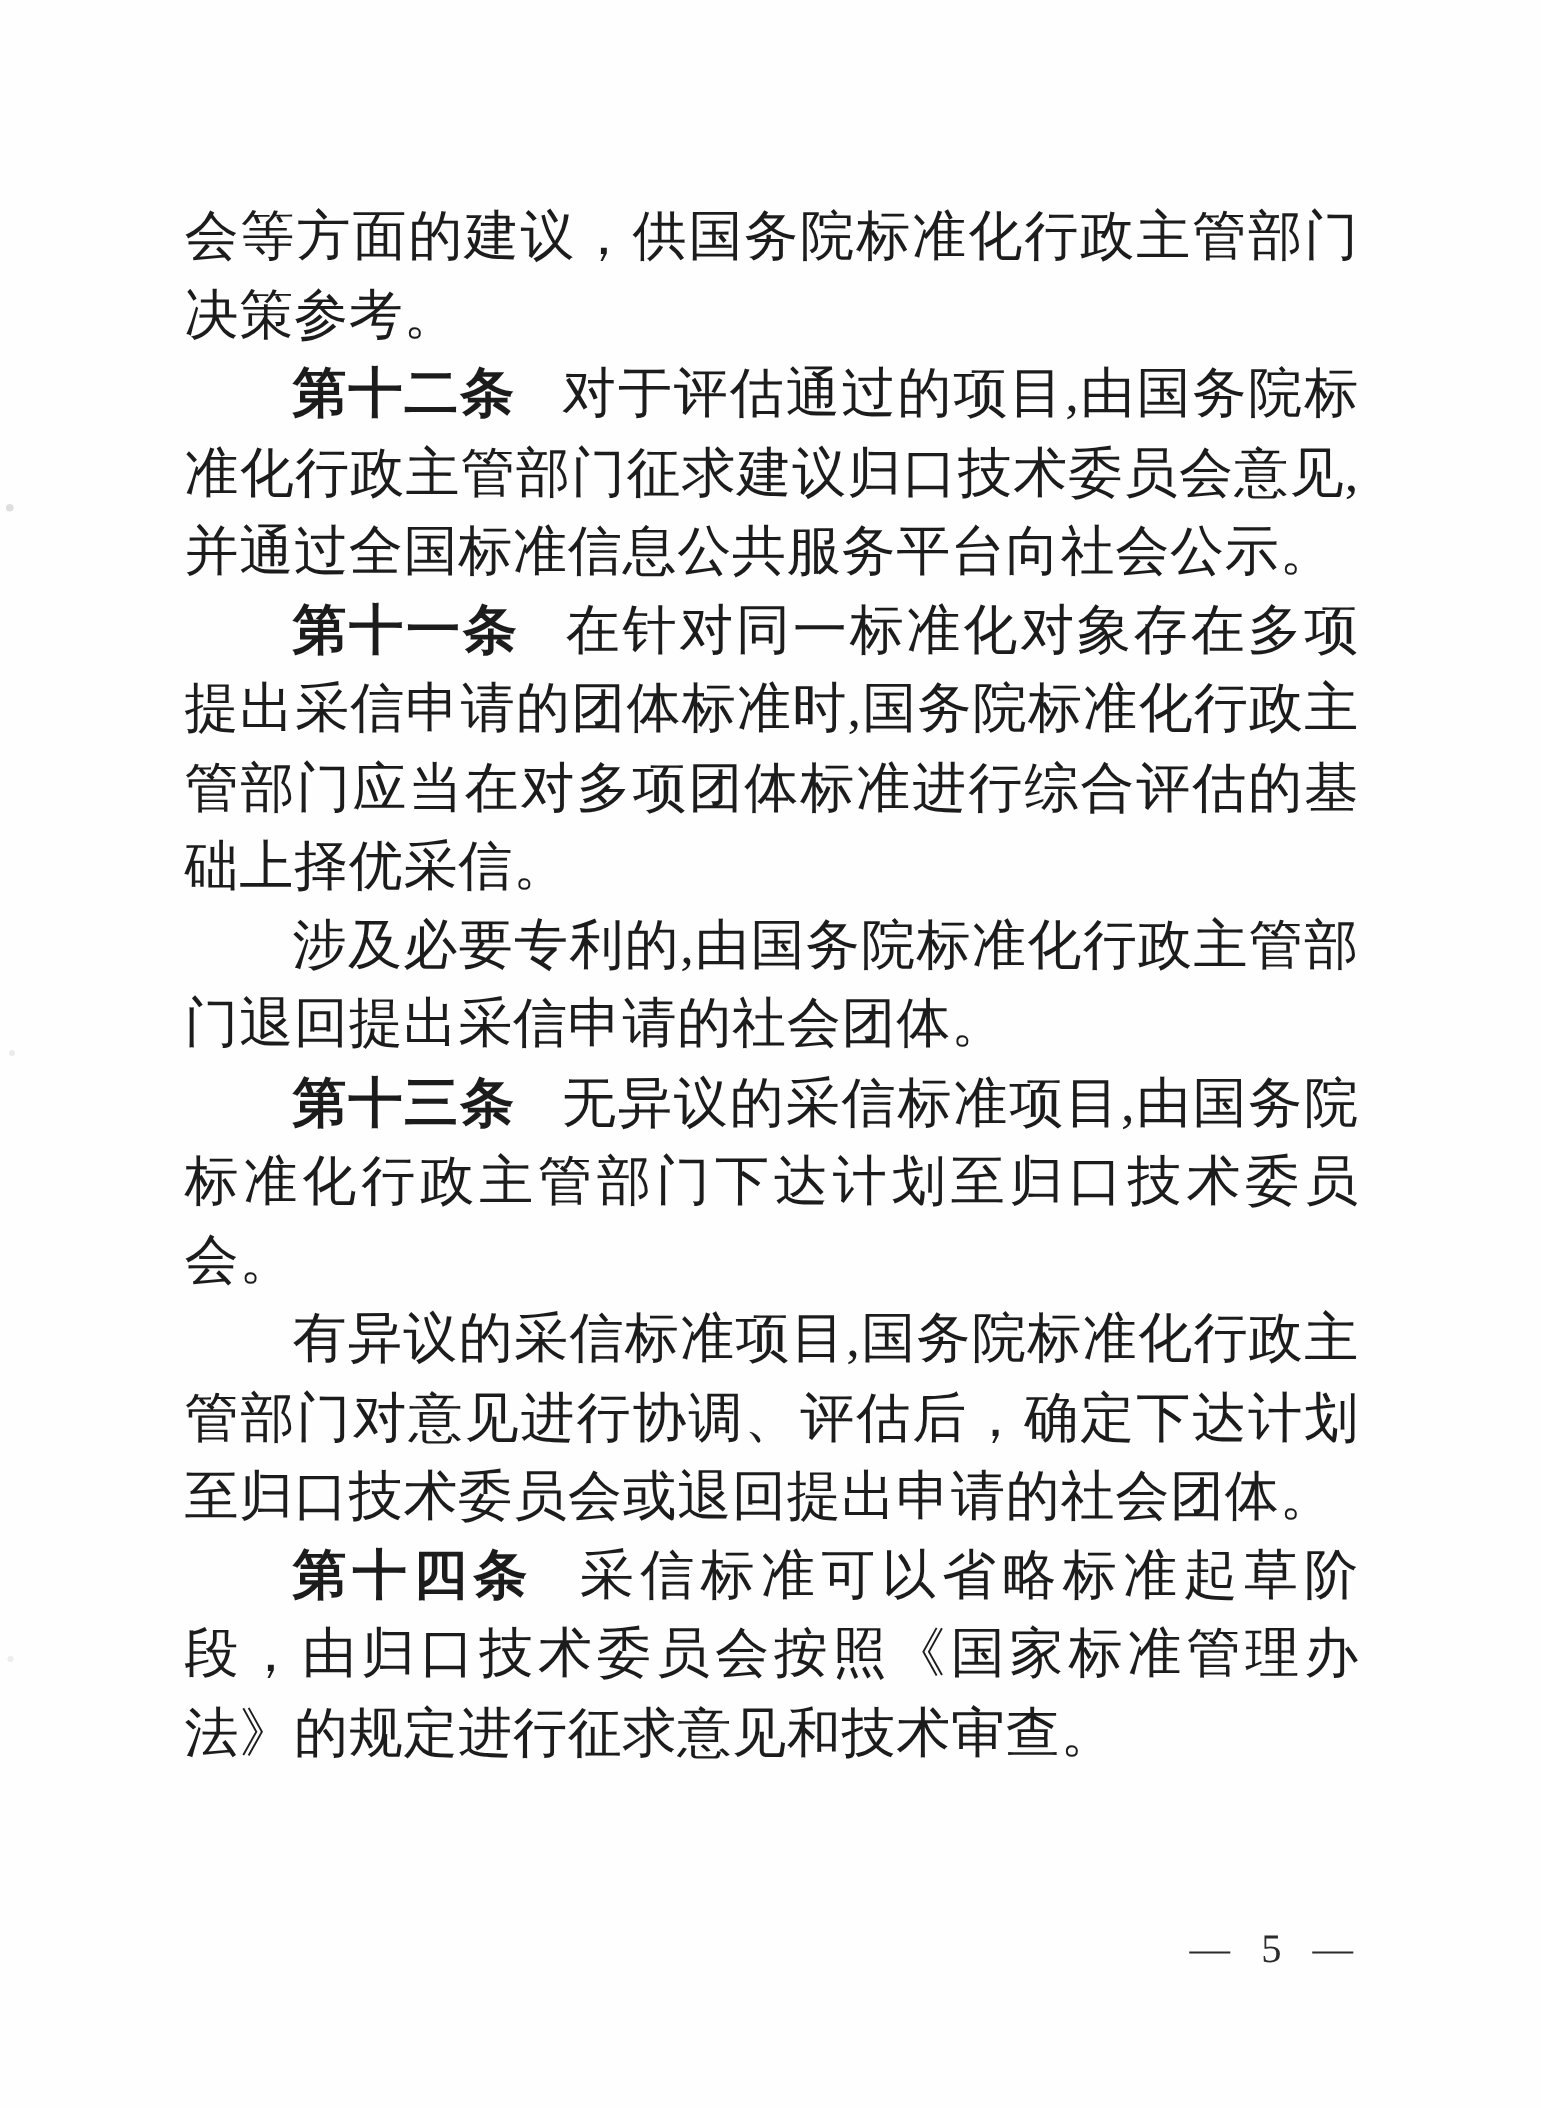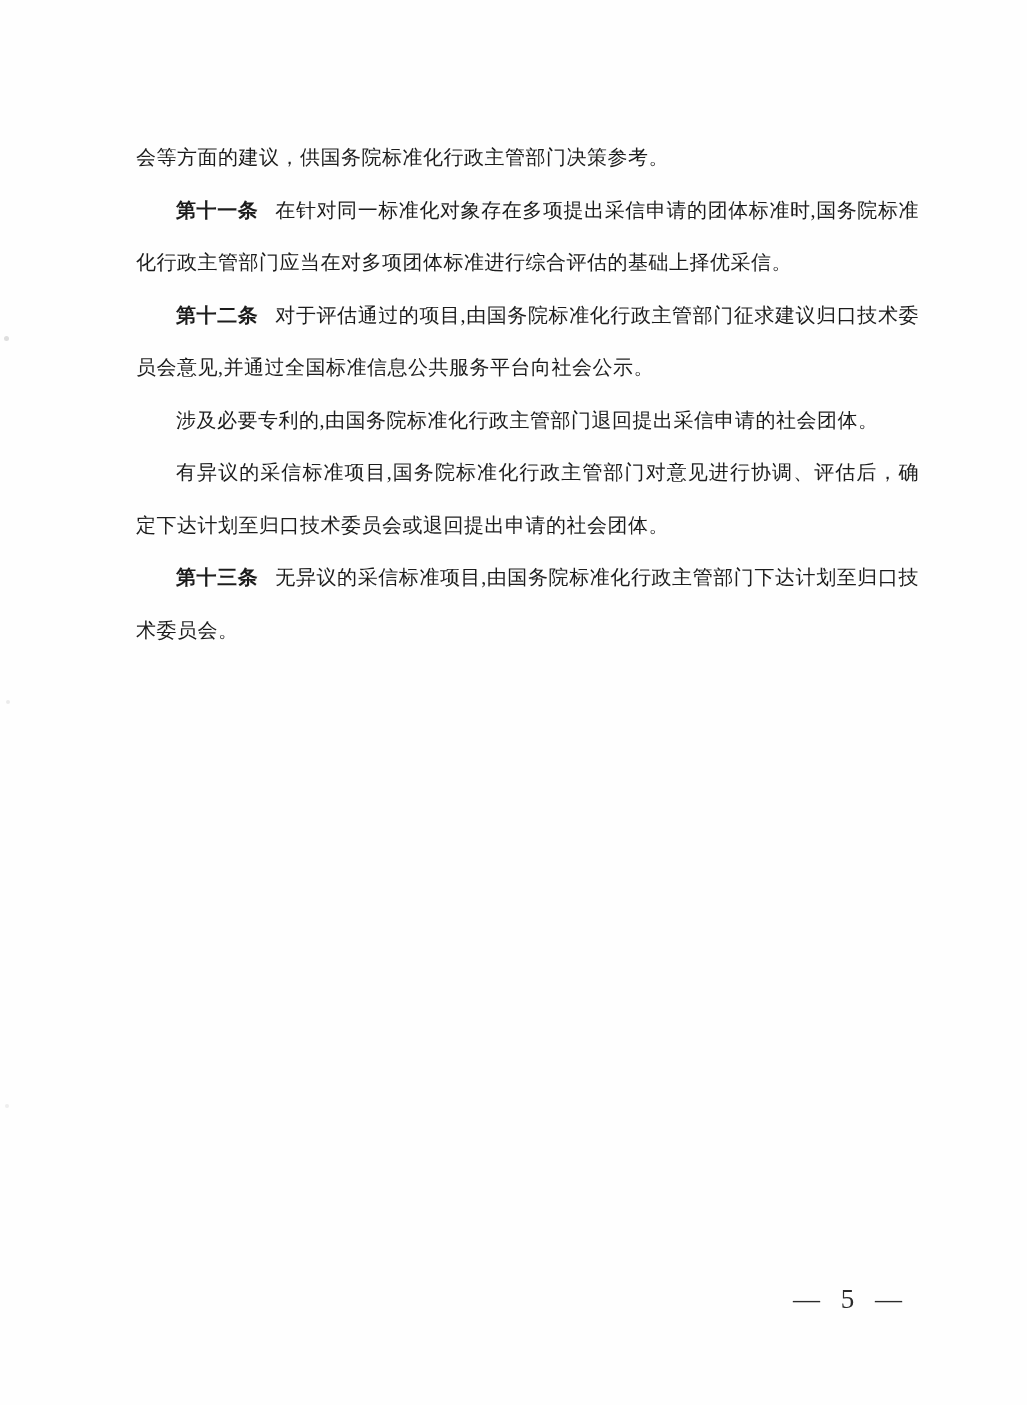--- a/index.html
+++ b/index.html
@@ -11,24 +11,24 @@
     position: relative;
     width: 1027px;
     height: 1405px;
     background: #fefefe;
     overflow: hidden;
     font-family: "Liberation Serif", "DejaVu Serif", serif;
     color: #1c1c1c;
   }
   .text-block {
     position: absolute;
-    left: 136px;
+    left: 123px;
     top: 131px;
     width: 783px;
-    font-size: 20px;
+    font-size: 36px;
     line-height: 52.5px;
     text-align: justify;
     letter-spacing: 0.5px;
   }
   .text-block p {
     margin: 0;
     text-indent: 2em;
   }
   .text-block p.no-indent {
     text-indent: 0;
@@ -66,31 +66,34 @@
 
   <div class="artifact a1"></div>
   <div class="artifact a2"></div>
   <div class="artifact a3"></div>
 
   <div class="text-block">
     <p class="no-indent">
       <span>会等方面的建议，供国务院标准化行政主管部门决策参考。</span>
     </p>
     <p>
-      <span class="article-label">第十一条</span><span>在针对同一标准化对象存在多项提出采信申请的团体标准时,国务院标准化行政主管部门应当在对多项团体标准进行综合评估的基础上择优采信。</span>
+      <span class="article-label">第十二条</span><span>对于评估通过的项目,由国务院标准化行政主管部门征求建议归口技术委员会意见,并通过全国标准信息公共服务平台向社会公示。</span>
     </p>
     <p>
-      <span class="article-label">第十二条</span><span>对于评估通过的项目,由国务院标准化行政主管部门征求建议归口技术委员会意见,并通过全国标准信息公共服务平台向社会公示。</span>
+      <span class="article-label">第十一条</span><span>在针对同一标准化对象存在多项提出采信申请的团体标准时,国务院标准化行政主管部门应当在对多项团体标准进行综合评估的基础上择优采信。</span>
     </p>
     <p>
       <span>涉及必要专利的,由国务院标准化行政主管部门退回提出采信申请的社会团体。</span>
     </p>
     <p>
+      <span class="article-label">第十三条</span><span>无异议的采信标准项目,由国务院标准化行政主管部门下达计划至归口技术委员会。</span>
+    </p>
+    <p>
       <span>有异议的采信标准项目,国务院标准化行政主管部门对意见进行协调、评估后，确定下达计划至归口技术委员会或退回提出申请的社会团体。</span>
     </p>
     <p>
-      <span class="article-label">第十三条</span><span>无异议的采信标准项目,由国务院标准化行政主管部门下达计划至归口技术委员会。</span>
+      <span class="article-label">第十四条</span><span>采信标准可以省略标准起草阶段，由归口技术委员会按照《国家标准管理办法》的规定进行征求意见和技术审查。</span>
     </p>
   </div>
 
   <div class="page-number">— 5 —</div>
 
 </div>
 
 </body></html>

